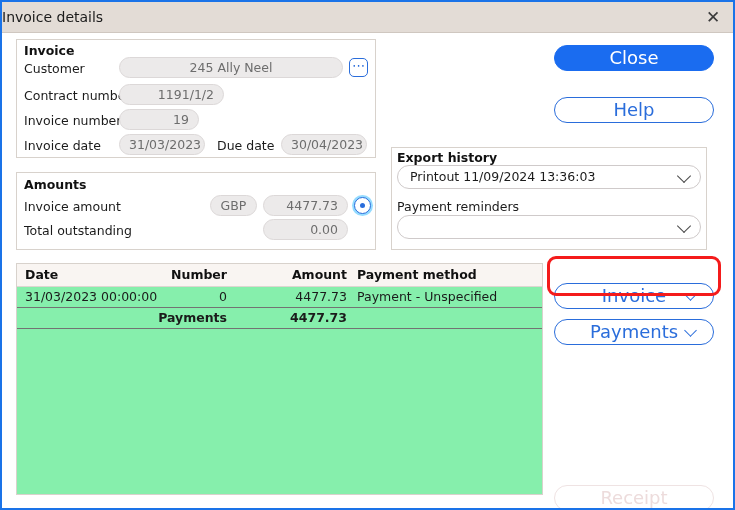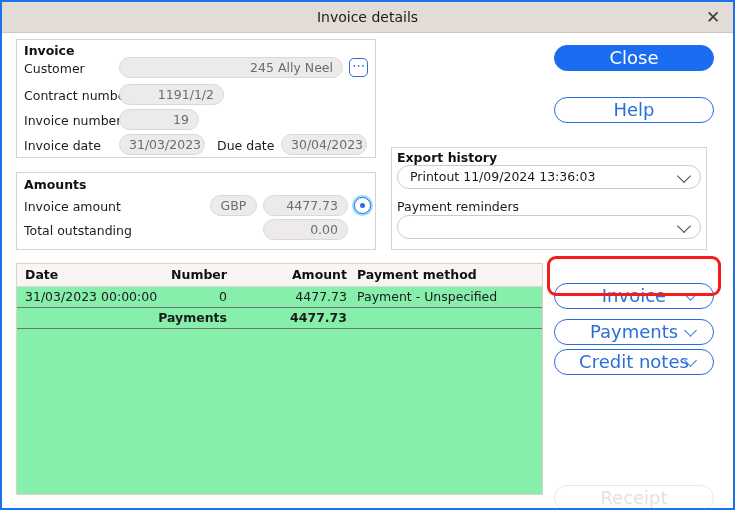--- a/index.html
+++ b/index.html
@@ -26,21 +26,21 @@
     width: 731px;
     height: 30px;
     background: #e3dcd6;
     border-bottom: 1px solid #cfc7c0;
   }
   #title-text {
     position: absolute;
     left: 0; top: 0;
     width: 731px;
     line-height: 30px;
-    text-align: center;
+    text-align: left;
     font-size: 14px;
     color: #1b1b1b;
   }
   #close-x {
     position: absolute;
     right: 8px;
     top: 4px;
     width: 24px;
     height: 22px;
     line-height: 22px;
@@ -76,21 +76,21 @@
     border: 1px solid #dcd8d8;
     border-radius: 11px;
     height: 21px;
     line-height: 19px;
     font-size: 12.5px;
     color: #6d6d6d;
     padding: 0 9px;
     white-space: nowrap;
     overflow: hidden;
   }
-  .pill.left { text-align: right; }
+  .pill.left { text-align: center; }
   .pill.center { text-align: center; }
   .pill.right { text-align: right; }
   
   #customer-browse {
     position: absolute;
     box-sizing: border-box;
     width: 19px;
     height: 19px;
     border: 1.5px solid #2a6ddb;
     border-radius: 5px;
@@ -317,24 +317,20 @@
     <span>Invoice</span>
     <span class="chev-b"></span>
   </div>
   <div id="invoice-highlight" style="left:545px; top:254px; width:174px; height:40px;"></div>
 
   <div class="btn btn-outline" style="left:552px; top:297px;">
     <span>Payments</span>
     <span class="chev-b"></span>
   </div>
 
-  <div class="btn btn-outline" style="left:552px; top:327px;">
-    <span>Credit notes</span>
-    <span class="chev-b"></span>
-  </div>
 
   <div class="btn btn-disabled" style="left:552px; top:463px;margin-top:20px;">Receipt</div>
 
   <div id="table-panel" style="left:14px; top:261px; width:527px; height:232px;">
 
     <div id="table-head">
       <div class="th col-date">Date</div>
       <div class="th col-number">Number</div>
       <div class="th col-amount">Amount</div>
       <div class="th col-method">Payment method</div>

